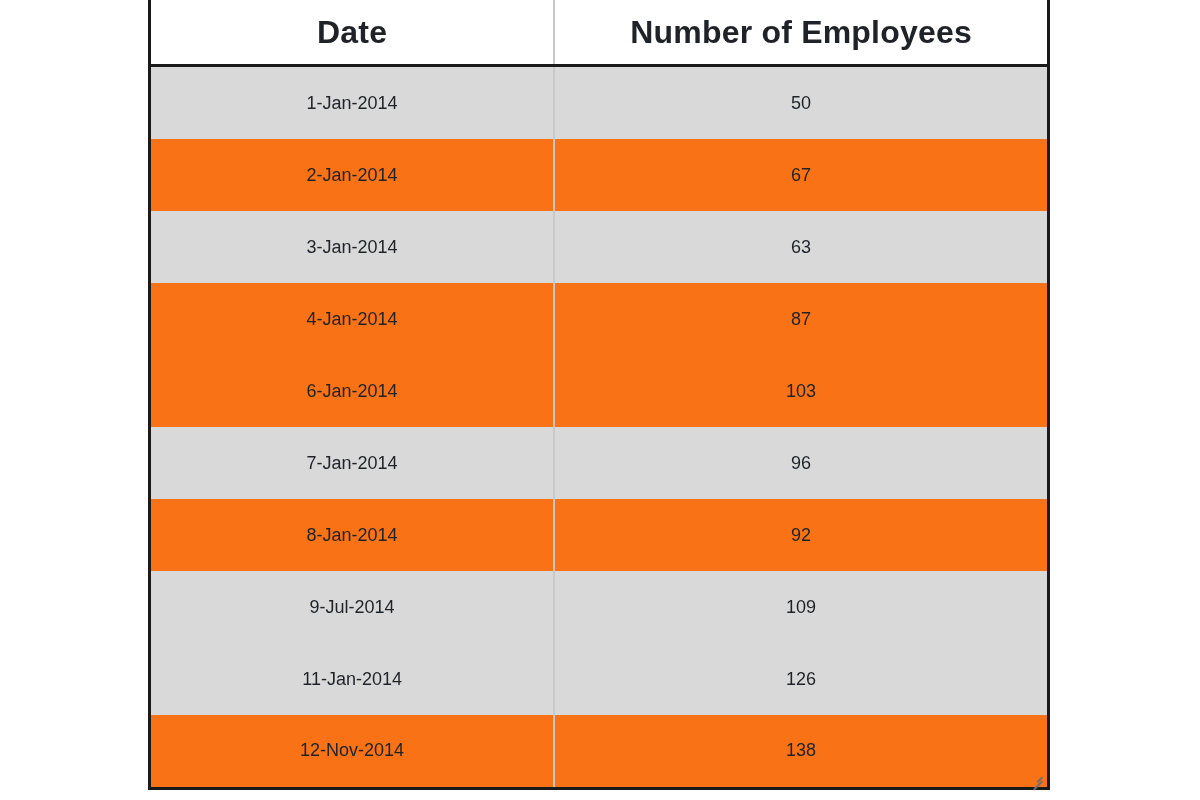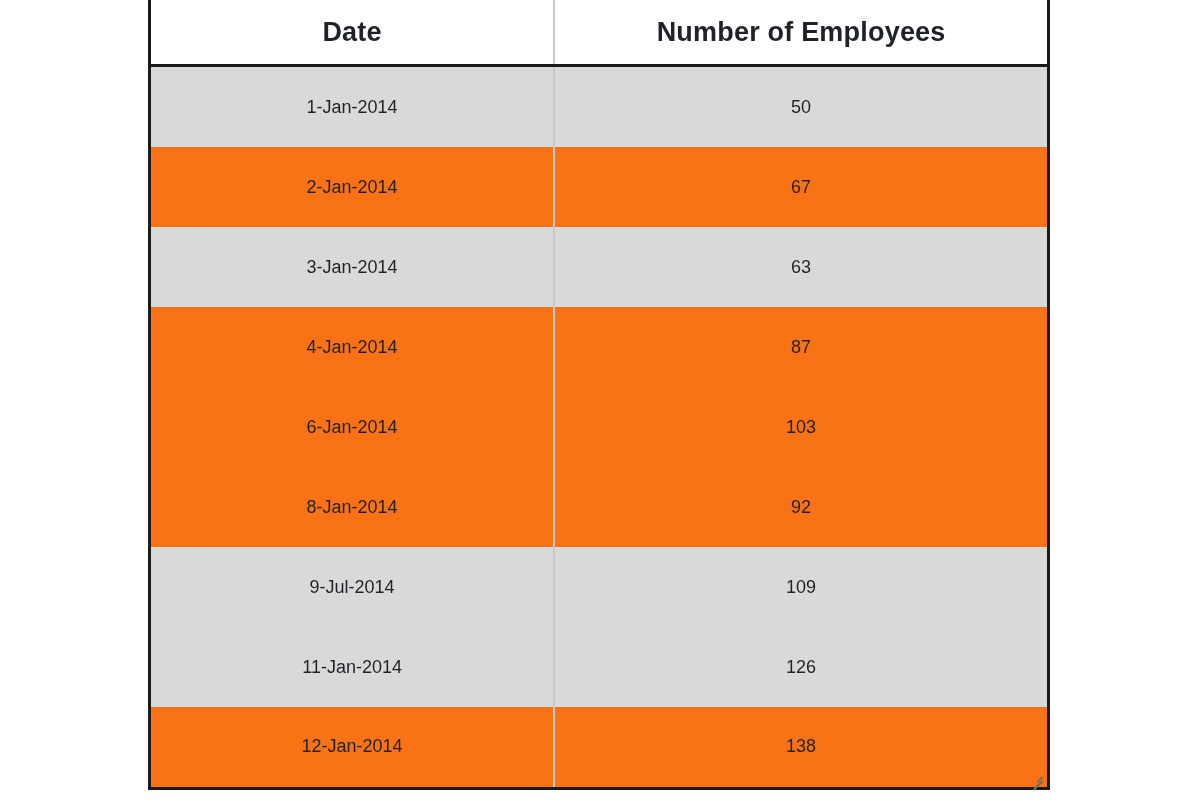--- a/index.html
+++ b/index.html
@@ -47,21 +47,21 @@
     vertical-align: middle;
     color: #1f2328;
     font-size: 18px;
     padding: 0;
     height: 61px;
     border: none;
   }
 
   table.data-table th {
     font-weight: bold;
-    font-size: 27px;
+    font-size: 32px;
     letter-spacing: 0.2px;
     background: #ffffff;
     height: 64px;
   }
 
   table.data-table thead tr {
     border-bottom: 3px solid #1a1a1a;
   }
 
   table.data-table th.col-sep,
@@ -126,34 +126,38 @@
           <td>63</td>
         </tr>
         <tr class="plain">
           <td class="col-sep">4-Jan-2014</td>
           <td>87</td>
         </tr>
         <tr class="plain">
           <td class="col-sep">6-Jan-2014</td>
           <td>103</td>
         </tr>
+        <tr class="shaded">
+          <td class="col-sep">7-Jan-2014</td>
+          <td>96</td>
+        </tr>
         <tr class="plain">
           <td class="col-sep">8-Jan-2014</td>
           <td>92</td>
         </tr>
         <tr class="shaded">
           <td class="col-sep">9-Jul-2014</td>
           <td>109</td>
         </tr>
         <tr class="shaded">
           <td class="col-sep">11-Jan-2014</td>
           <td>126</td>
         </tr>
         <tr class="plain">
-          <td class="col-sep">12-Jan-2014</td>
+          <td class="col-sep">12-Nov-2014</td>
           <td>138</td>
         </tr>
       </tbody>
     </table>
 
     <div id="resize-grip">
       <i class="l1"></i>
       <i class="l2"></i>
     </div>
   </div>

